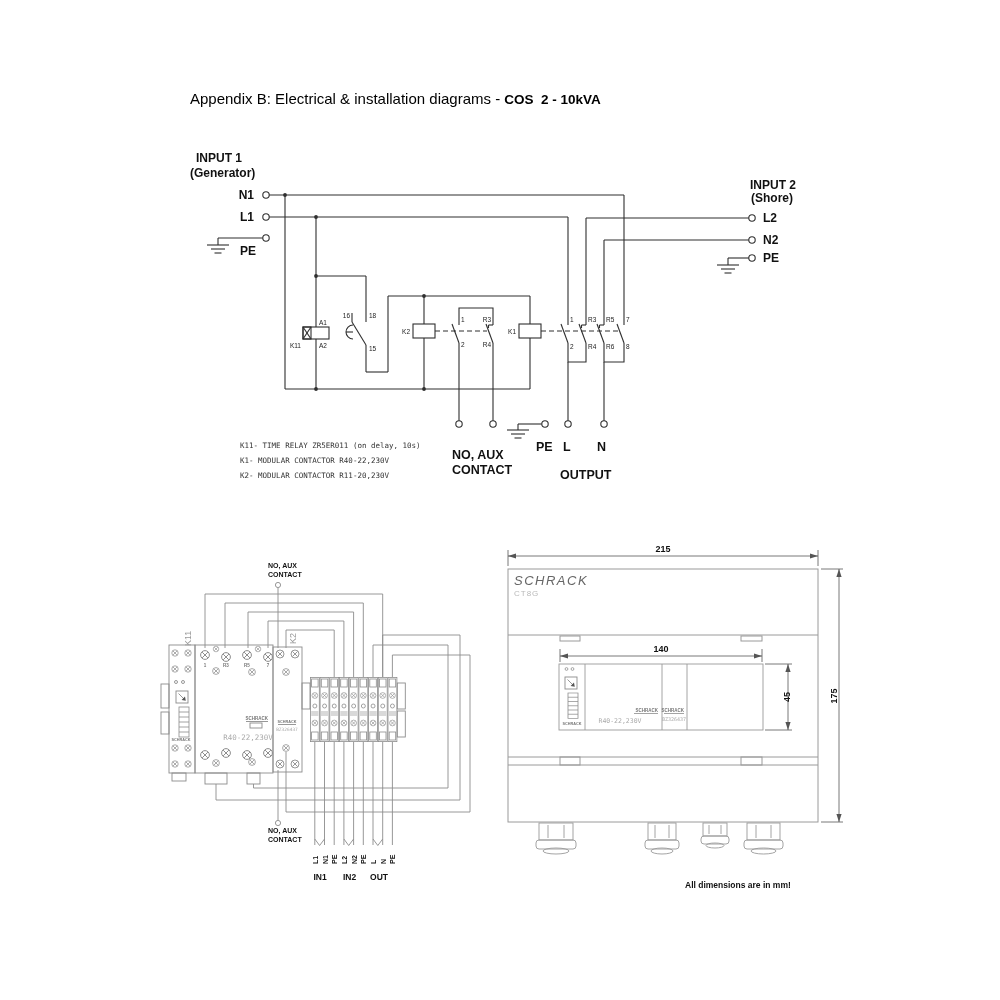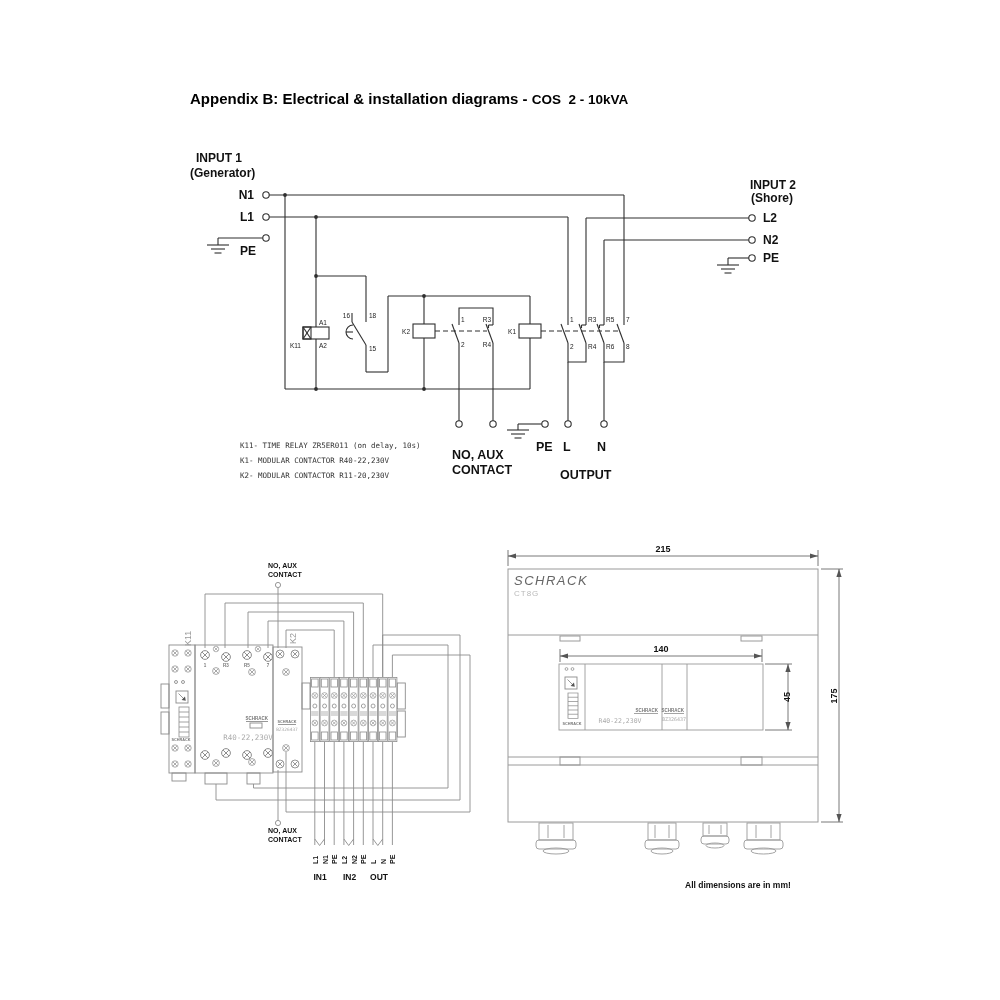--- a/index.html
+++ b/index.html
@@ -1,19 +1,19 @@
 <!DOCTYPE html>
 <html><head>
 <meta charset="utf-8">
 <style>
   html,body{margin:0;padding:0;background:#fff;}
   .page{position:relative;width:1000px;height:1000px;background:#fff;overflow:hidden;
         font-family:"Liberation Sans",sans-serif;}
   .title{position:absolute;left:190px;top:90px;white-space:pre;}
-  .title .t1{font-weight:bold;font-size:15px;color:#000;}
+  .title .t1{font-weight:normal;font-size:15px;color:#000;}
   .title .t2{font-weight:bold;font-size:13.5px;color:#000;}
   svg{position:absolute;left:0;top:0;}
   
   text{font-family:"Liberation Sans",sans-serif;}
   .b12{font-size:12px;font-weight:bold;fill:#111;}
   .b13{font-size:12.5px;font-weight:bold;fill:#111;}
   .s7{font-size:6.5px;fill:#222;}
   .cad{font-family:"DejaVu Sans Mono",monospace;font-size:7.5px;fill:#333;}
   .b7{font-size:7px;font-weight:bold;fill:#111;}
   .b8{font-size:8.5px;font-weight:bold;fill:#111;}

